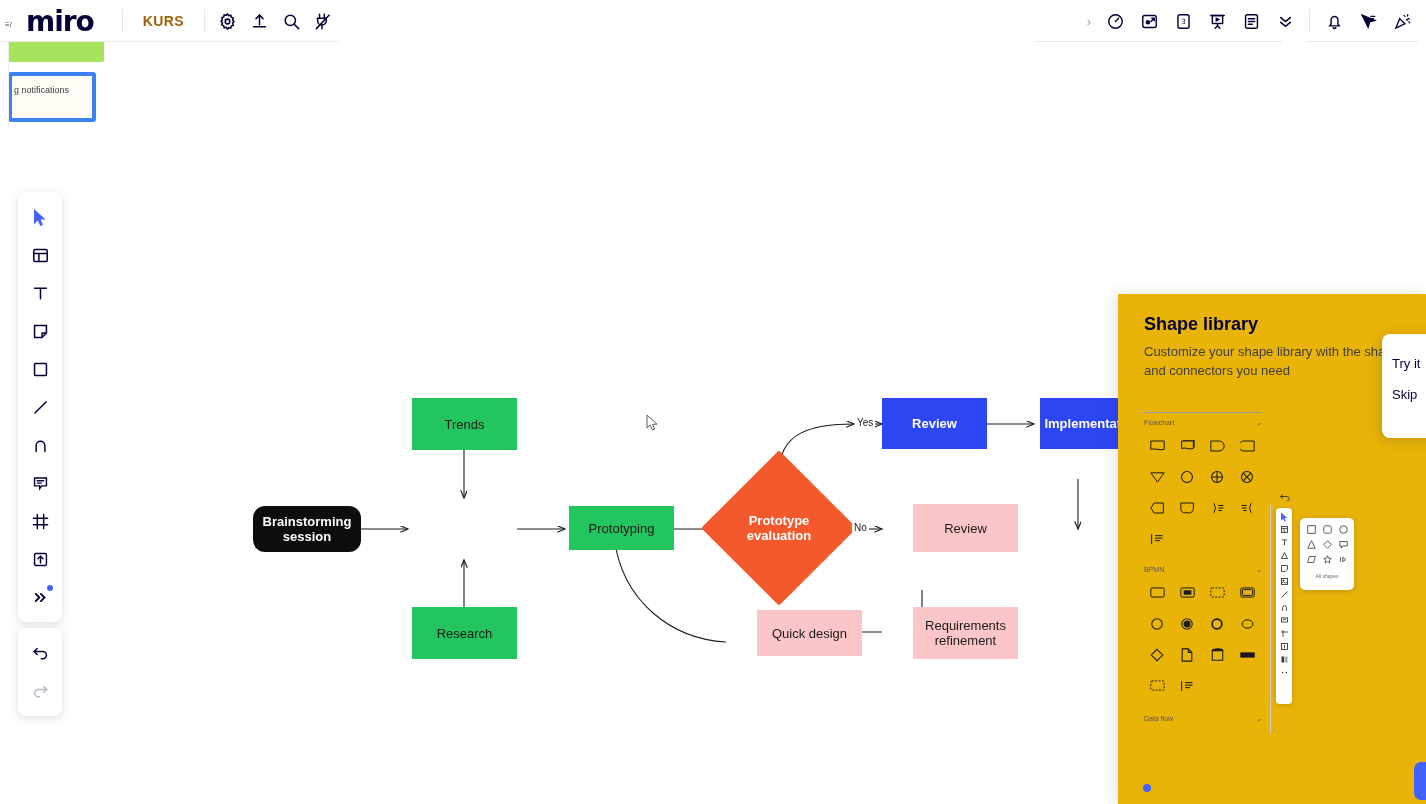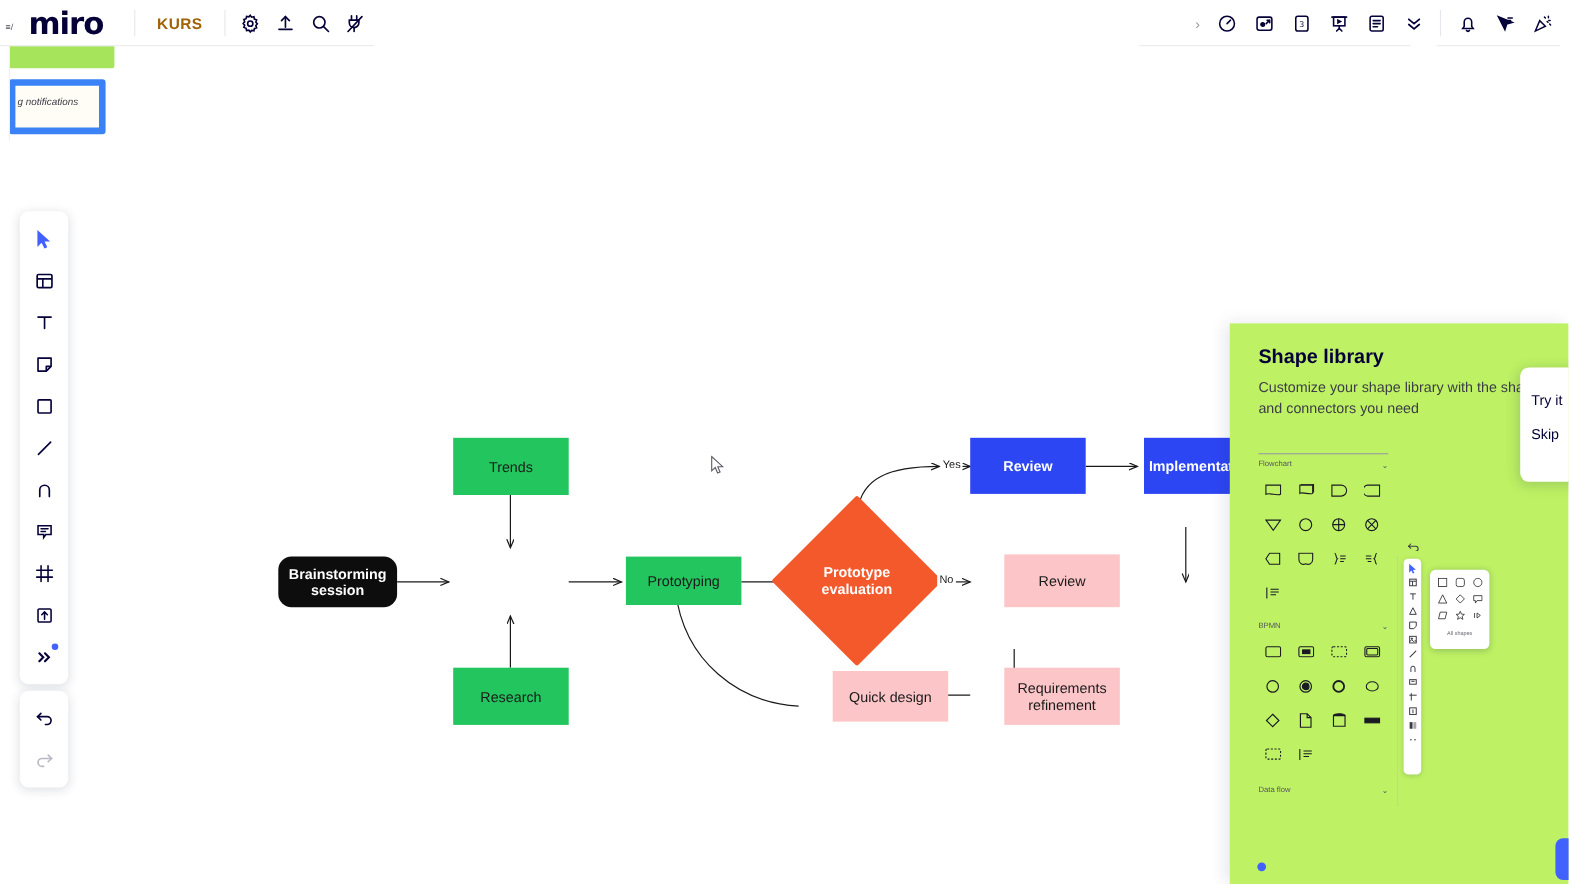--- a/index.html
+++ b/index.html
@@ -50,21 +50,21 @@
     position:absolute; left: 0px; top: 41px; width: 340px; height: 1px; background:#ececed;
   }
 
   
   .green-banner {
     position: absolute; left: 8px; top: 40px; width: 96px; height: 22px;
     background: #a6e45c; border-radius: 2px; z-index: 30;
   }
   .notif-card {
     position: absolute; left: 8px; top: 72px; width: 88px; height: 50px;
-    background: #fffdf5; border: 6px solid #3b82f6; border-radius: 3px; z-index: 30; font-style: italic;
+    background: #fffdf5; border: 4px solid #3b82f6; border-radius: 3px; z-index: 30;
   }
   .notif-card span {
     position: absolute; left: 2px; top: 9px; font-size: 9px; color: #3a3a45;
     white-space: nowrap;
   }
   .leftedge-strip {
     position: absolute; left: 0; top: 0; width: 9px; height: 128px;
     background: #ffffff; border-right: 1px solid #f0f0f2; z-index: 31;
   }
   .tiny-corner {
@@ -117,21 +117,21 @@
   .n-diamond > span { display:block; transform: rotate(-45deg); }
   .edge-label {
     position: absolute; font-size: 10px; color: #1a1a1a; background: #fff;
     padding: 0 2px;
   }
   .cursor-arrow { position: absolute; left: 646px; top: 414px; z-index: 20; }
 
   
   .shapelib {
     position: absolute; left: 1118px; top: 294px; width: 308px; height: 510px;
-    background: #bef264; z-index: 50;
+    background: #eab308; z-index: 50;
     box-shadow: -4px 0 14px rgba(9,30,66,.10);
   }
   .sl-title { position: absolute; left: 26px; top: 20px; font-size: 18px; font-weight: bold; color: #050038; }
   .sl-sub {
     position: absolute; left: 26px; top: 48px; width: 280px;
     font-size: 13px; line-height: 19px; color: #3d3d46;
   }
   .sl-grid {
     position: absolute; left: 24px; top: 118px; width: 130px;
   }

